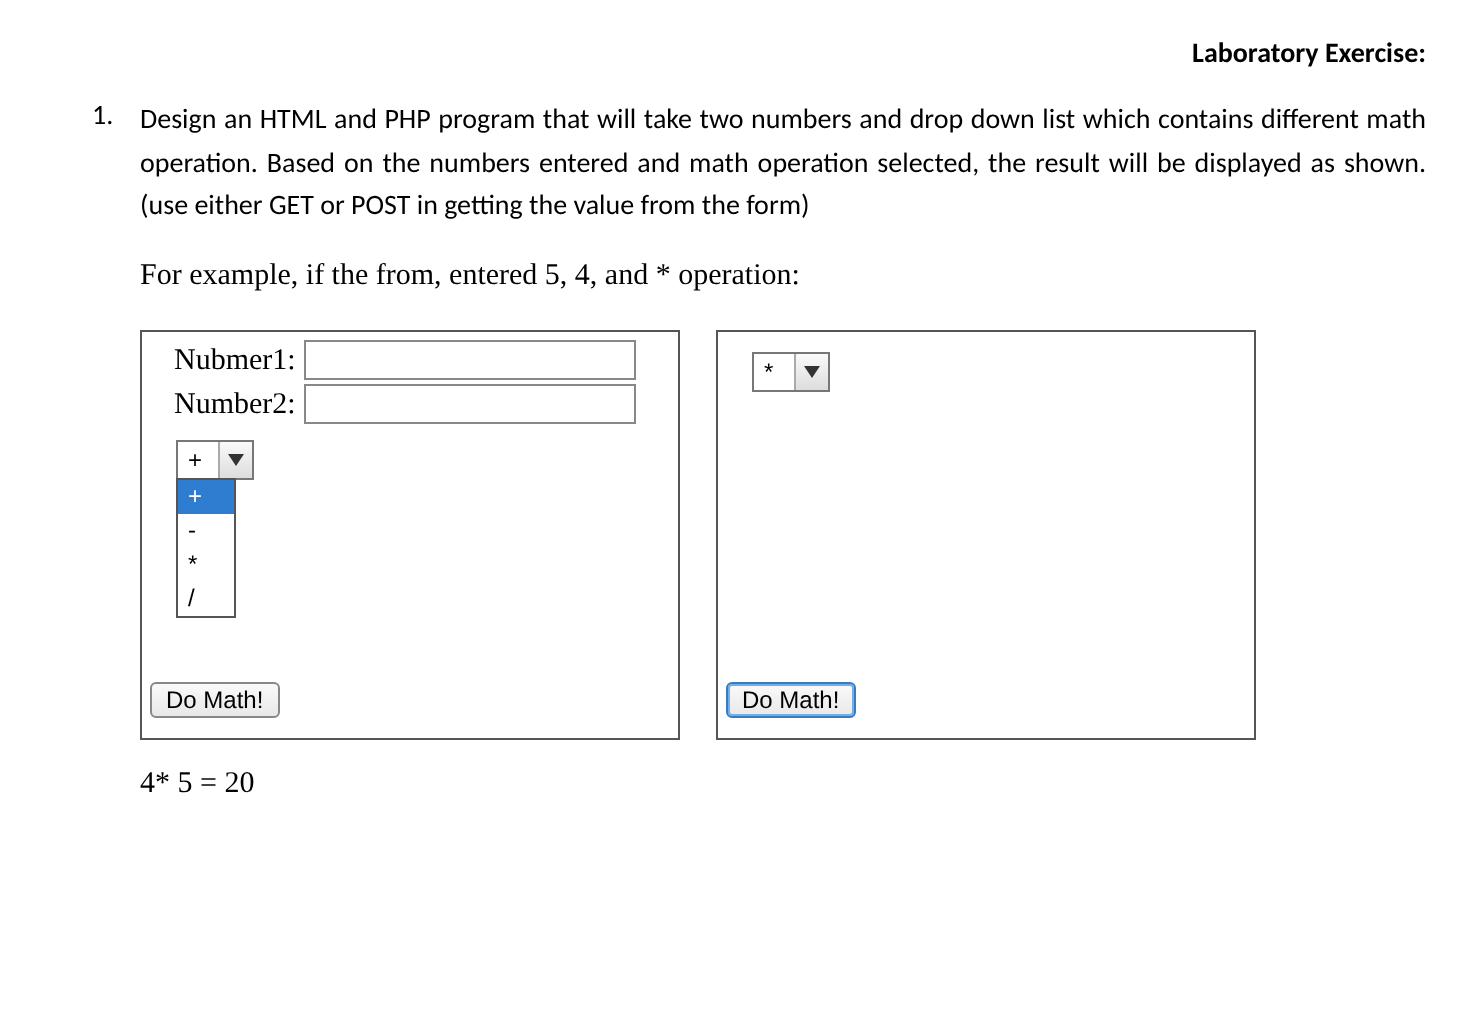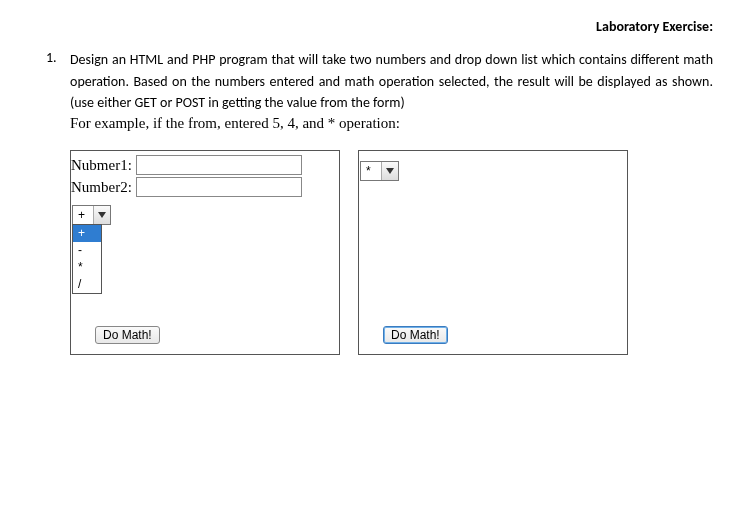--- a/index.html
+++ b/index.html
@@ -25,37 +25,37 @@
   .item-num {
     width: 24px;
     flex-shrink: 0;
   }
   .item-body {
     flex: 1;
   }
   .desc {
     text-align: justify;
     line-height: 1.55;
-    margin-bottom: 1px;
+    margin-bottom: 16px;
   }
   .example {
     font-family: "Times New Roman", serif;
     font-size: 15px;
     margin-bottom: 18px;
   }
   .panels {
     display: flex;
     gap: 18px;
     margin-bottom: 14px;
   }
   .panel {
     border: 1px solid #555;
     width: 270px;
     height: 205px;
-    padding: 4px 0;
+    padding: 4px 16px;
     box-sizing: border-box;
     font-family: "Times New Roman", serif;
     font-size: 15px;
     background: #fff;
     position: relative;
   }
   .field-row {
     margin-bottom: 2px;
   }
   .field-row input[type="text"] {
@@ -116,21 +116,21 @@
     padding: 1px 5px;
     line-height: 15px;
   }
   .dropdown-list .sel {
     background: #2f7dd1;
     color: #fff;
   }
   .submit-row {
     position: absolute;
     bottom: 10px;
-    left: 24px;
+    left: 4px;
     text-decoration: underline;
   }
   .btn {
     font-family: Arial, sans-serif;
     font-size: 12px;
     padding: 1px 7px;
     border: 1px solid #888;
     border-radius: 3px;
     background: linear-gradient(#fafafa,#e8e8e8);
     cursor: pointer;
@@ -208,15 +208,16 @@
           </div>
         </div>
 
         <div class="submit-row">
           <button class="btn">Do Math!</button>
         </div>
       </div>
 
     </div>
 
+    <div class="output-expr">4* 5 = 20</div>
 
   </div>
 </div>
 
 </body></html>

